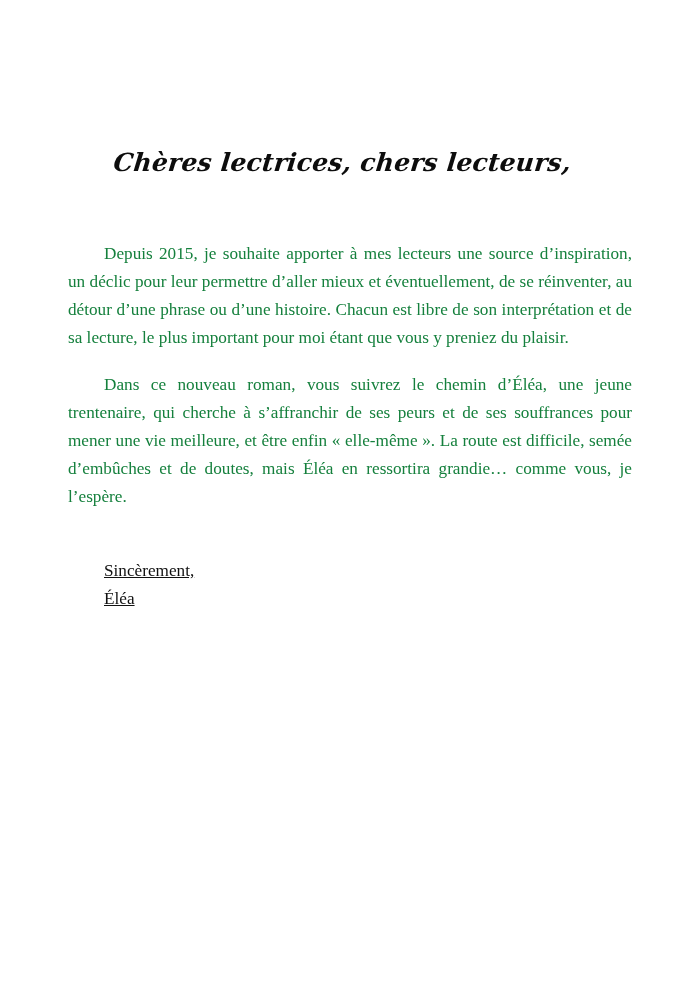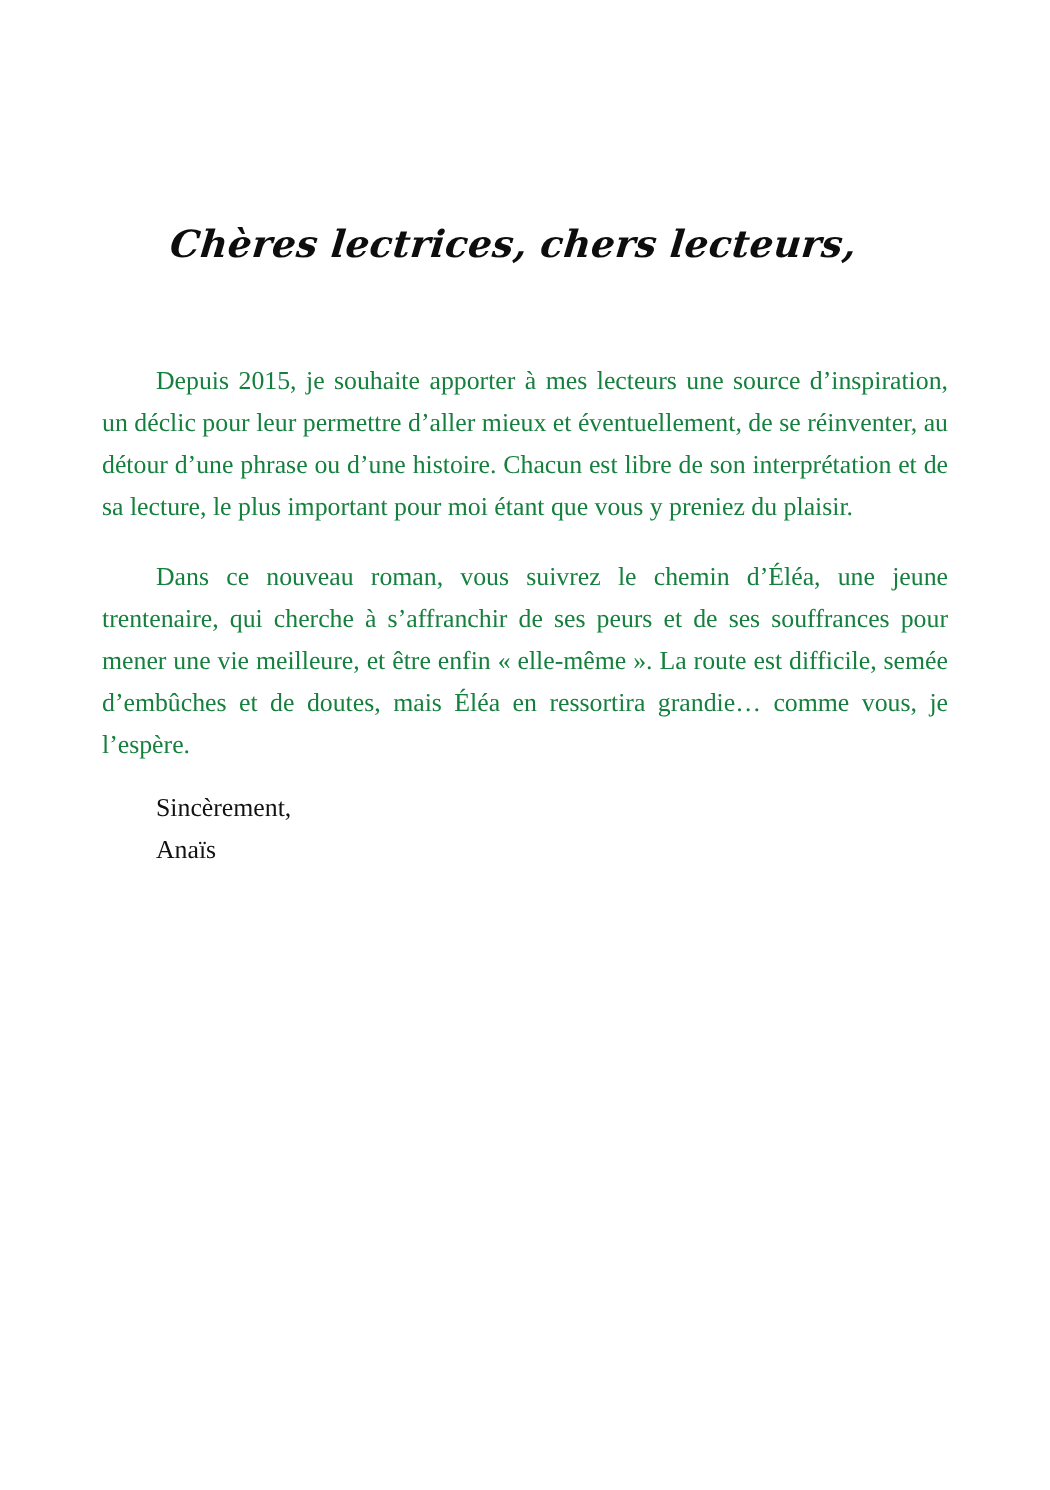--- a/index.html
+++ b/index.html
@@ -50,24 +50,25 @@
     line-height: 1.62;
     text-indent: 36px;
     color: #15803d;
   }
 
   .paragraph:last-of-type {
     margin-bottom: 0;
   }
 
   .signature {
-    margin-top: 14px;
+    margin-top: 46px;
     padding-left: 36px;
     font-size: 17.2px;
     line-height: 1.62;
+    text-decoration: underline;
   }
 
   .signature-line {
     display: block;
   }
 </style>
 </head>
 <body>
 
 <div class="page">
@@ -75,17 +76,17 @@
   <h1 class="letter-heading">Chères lectrices, chers lecteurs,</h1>
 
   <div class="letter-body">
 
     <p class="paragraph">Depuis 2015, je souhaite apporter à mes lecteurs une source d’inspiration, un déclic pour leur permettre d’aller mieux et éventuellement, de se réinventer, au détour d’une phrase ou d’une histoire. Chacun est libre de son interprétation et de sa lecture, le plus important pour moi étant que vous y preniez du plaisir.</p>
 
     <p class="paragraph">Dans ce nouveau roman, vous suivrez le chemin d’Éléa, une jeune trentenaire, qui cherche à s’affranchir de ses peurs et de ses souffrances pour mener une vie meilleure, et être enfin « elle-même ». La route est difficile, semée d’embûches et de doutes, mais Éléa en ressortira grandie… comme vous, je l’espère.</p>
 
     <div class="signature">
       <span class="signature-line">Sincèrement,</span>
-      <span class="signature-line">Anaïs</span>
+      <span class="signature-line">Éléa</span>
     </div>
 
   </div>
 </div>
 
 </body></html>

